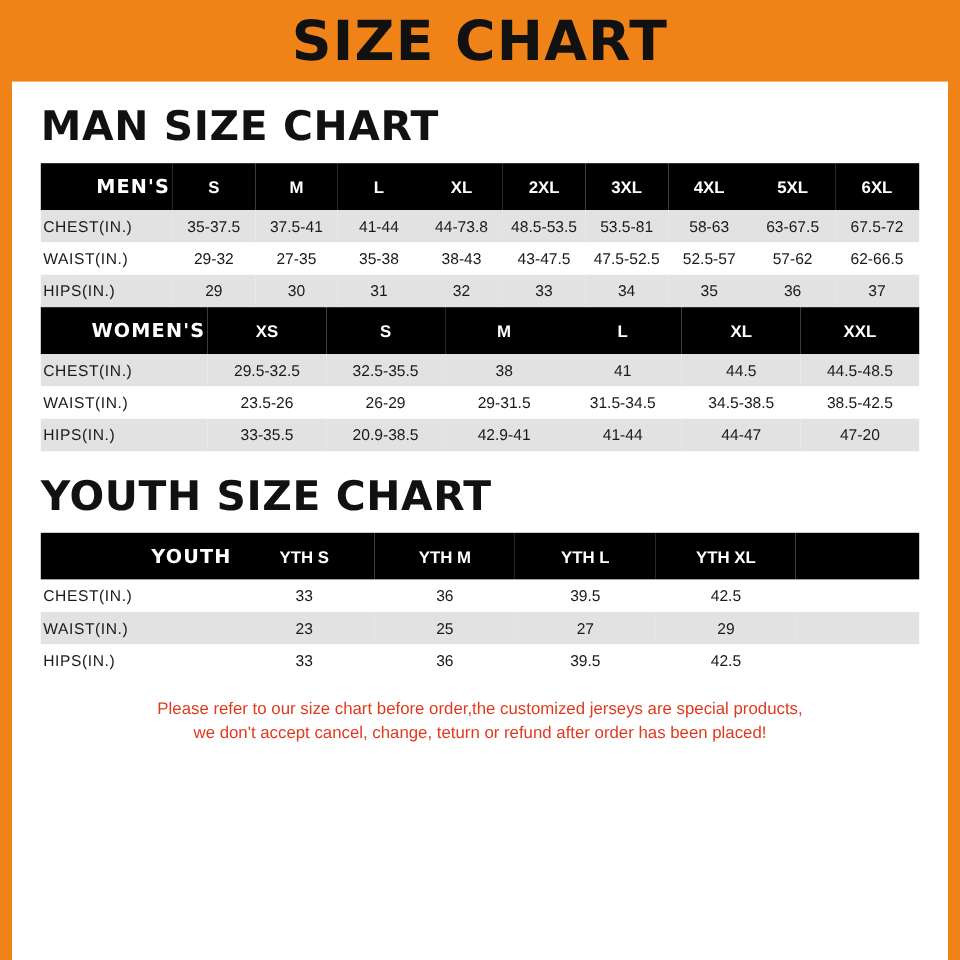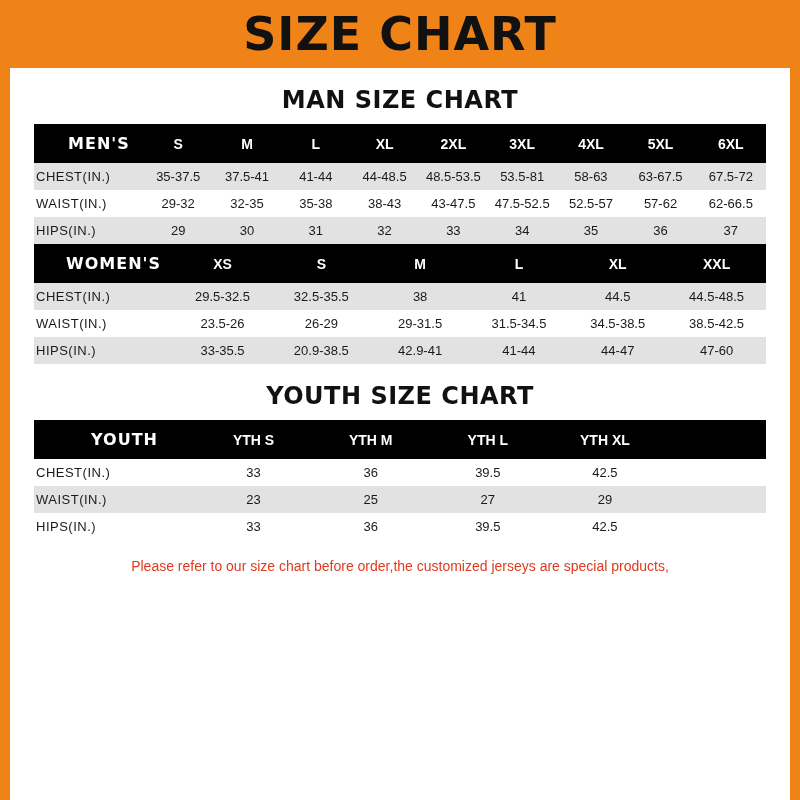--- a/index.html
+++ b/index.html
@@ -36,24 +36,23 @@
     font-size: 46px;
     letter-spacing: 1px;
     color: #111111;
     line-height: 1;
   }
   .content {
     padding: 0 24px;
     box-sizing: border-box;
   }
   .section-title {
-    text-align: center;
     font-family: "DejaVu Sans", sans-serif;
     font-weight: bold;
-    font-size: 24px;
+    font-size: 34px;
     color: #111111;
     margin: 18px 0 10px 0;
     letter-spacing: 0.5px;
   }
   table.size-table {
     width: 100%;
     border-collapse: collapse;
     table-layout: fixed;
   }
   table.size-table th,
@@ -65,21 +64,21 @@
     white-space: nowrap;
   }
   table.size-table thead th {
     background: #000000;
     color: #ffffff;
     font-size: 14px;
     padding: 10px 2px;
     font-weight: bold;
   }
   table.size-table thead th.row-label {
-    text-align: center;
+    text-align: right;
     padding-left: 22px;
     font-family: "DejaVu Sans", sans-serif;
     letter-spacing: 1px;
     font-size: 16px;
   }
   table.size-table tbody td.row-label {
     text-align: left;
     font-weight: normal;
     letter-spacing: 0.5px;
   }
@@ -140,31 +139,31 @@
           <th>5XL</th>
           <th>6XL</th>
         </tr>
       </thead>
       <tbody>
         <tr class="band-light">
           <td class="row-label">CHEST(IN.)</td>
           <td>35-37.5</td>
           <td>37.5-41</td>
           <td>41-44</td>
-          <td>44-48.5</td>
+          <td>44-73.8</td>
           <td>48.5-53.5</td>
           <td>53.5-81</td>
           <td>58-63</td>
           <td>63-67.5</td>
           <td>67.5-72</td>
         </tr>
         <tr class="band-white">
           <td class="row-label">WAIST(IN.)</td>
           <td>29-32</td>
-          <td>32-35</td>
+          <td>27-35</td>
           <td>35-38</td>
           <td>38-43</td>
           <td>43-47.5</td>
           <td>47.5-52.5</td>
           <td>52.5-57</td>
           <td>57-62</td>
           <td>62-66.5</td>
         </tr>
         <tr class="band-light">
           <td class="row-label">HIPS(IN.)</td>
@@ -221,21 +220,21 @@
           <td>34.5-38.5</td>
           <td>38.5-42.5</td>
         </tr>
         <tr class="band-light">
           <td class="row-label">HIPS(IN.)</td>
           <td>33-35.5</td>
           <td>20.9-38.5</td>
           <td>42.9-41</td>
           <td>41-44</td>
           <td>44-47</td>
-          <td>47-60</td>
+          <td>47-20</td>
         </tr>
       </tbody>
     </table>
 
     <div class="section-title">YOUTH SIZE CHART</div>
     <table class="size-table youth-table">
       <colgroup>
         <col style="width:22%">
           <col style="width:16%">
           <col style="width:16%">
@@ -276,16 +275,17 @@
           <td>36</td>
           <td>39.5</td>
           <td>42.5</td>
           <td></td>
         </tr>
       </tbody>
     </table>
 
     <div class="footer-note">
       <div>Please refer to our size chart before order,the customized jerseys are special products,</div>
+      <div>we don't accept cancel, change, teturn or refund after order has been placed!</div>
     </div>
 
   </div>
 </div>
 
 </body></html>

